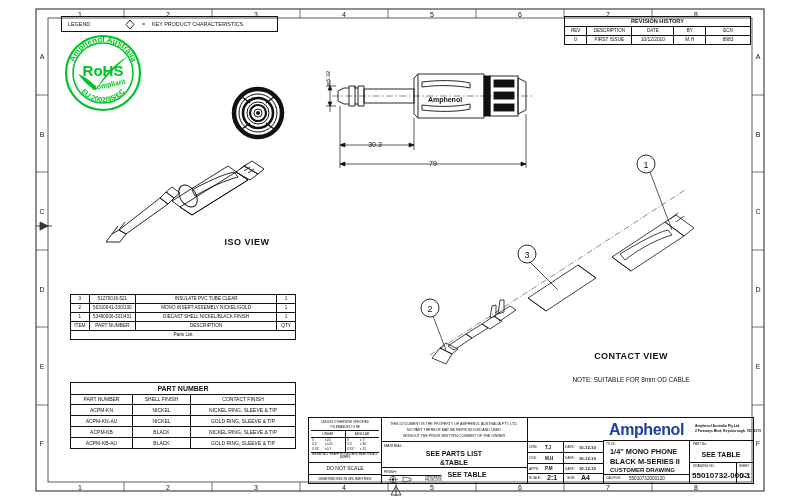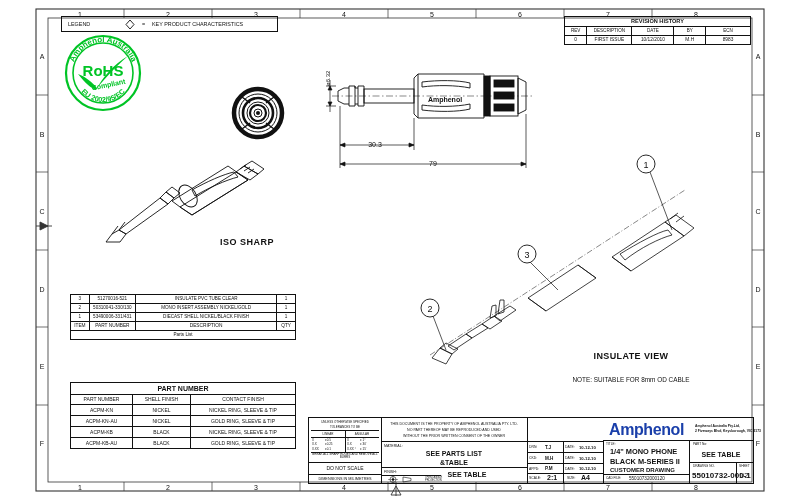--- a/index.html
+++ b/index.html
@@ -221,21 +221,21 @@
       <path d="M78,32 L84,27 L92,33 L86,38 Z"></path>
       <path d="M84,27 L140,-8 L160,6 L104,41 L92,33 Z" transform="translate(0,14)"></path>
       <path d="M92,47 L148,12 L160,20 L104,55 Z"></path>
       <ellipse cx="100" cy="36" rx="8" ry="12" transform="rotate(-32 100 36)"></ellipse>
       <path d="M104,30 C118,22 136,14 146,12 L150,17 C138,20 120,28 107,36 Z"></path>
       <path d="M148,12 L156,6 L170,14 L162,20 Z"></path>
       <path d="M152,9 L158,5 M156,11 L162,7 M160,13 L166,9"></path>
       <path d="M156,6 L164,1 L176,9 L170,14 Z"></path>
     </g>
   </svg>
-  <span class="txt bold ctr" style="left:247px;top:242px;font-size:9px;letter-spacing:0.5px;">ISO SHARP</span>
+  <span class="txt bold ctr" style="left:247px;top:242px;font-size:9px;letter-spacing:0.5px;">ISO VIEW</span>
 
   <svg class="abs" style="left:410px;top:150px;" width="300" height="220">
     <g stroke="#111" fill="none" stroke-width="0.8">
       <line x1="20" y1="205" x2="275" y2="40" stroke-dasharray="6,2,1,2" stroke-width="0.5"></line>
 
       <path d="M22,208 L30,198 L42,204 L36,214 Z"></path>
       <path d="M30,198 L36,193 L48,199 L42,204 Z"></path>
       <path d="M38,196 L56,184 L62,188 L44,200 Z"></path>
       <path d="M56,184 L72,174 L78,178 L62,188 Z"></path>
       <path d="M72,174 L84,166 L92,171 L80,179 Z"></path>
@@ -261,21 +261,21 @@
     <g fill="#fff" stroke="#111" stroke-width="0.9">
       <circle cx="236" cy="14" r="9"></circle>
       <circle cx="20" cy="158" r="9"></circle>
       <circle cx="117" cy="104" r="9"></circle>
     </g>
     <text x="236" y="17.5" text-anchor="middle" font-size="9" fill="#111" font-family="Liberation Sans,sans-serif" id="b1">1</text>
     <text x="20" y="161.5" text-anchor="middle" font-size="9" fill="#111" font-family="Liberation Sans,sans-serif" id="b2">2</text>
     <text x="117" y="107.5" text-anchor="middle" font-size="9" fill="#111" font-family="Liberation Sans,sans-serif" id="b3">3</text>
   </svg>
 
-  <span class="txt bold ctr" style="left:631px;top:356px;font-size:9px;letter-spacing:0.4px;">INSULATE VIEW</span>
+  <span class="txt bold ctr" style="left:631px;top:356px;font-size:9px;letter-spacing:0.4px;">CONTACT VIEW</span>
   <span class="txt ctr" style="left:631px;top:379px;font-size:6.4px;">NOTE: SUITABLE FOR 8mm OD CABLE</span>
 
   <table class="tbl" id="parts-list-table" style="left:70px;top:294px;width:226px;font-size:4.6px;">
       <tbody>
         <tr>
           <td style="height: 8px; width: 18px; font-size: 4.6px;">3</td>
           <td style="height: 8px; width: 46px; font-size: 4.6px;">51270016-521</td>
           <td style="height: 8px; width: 144px; font-size: 4.6px;">INSULATE PVC TUBE CLEAR</td>
           <td style="height: 8px; width: 18px; font-size: 4.6px;">1</td>
         </tr>

